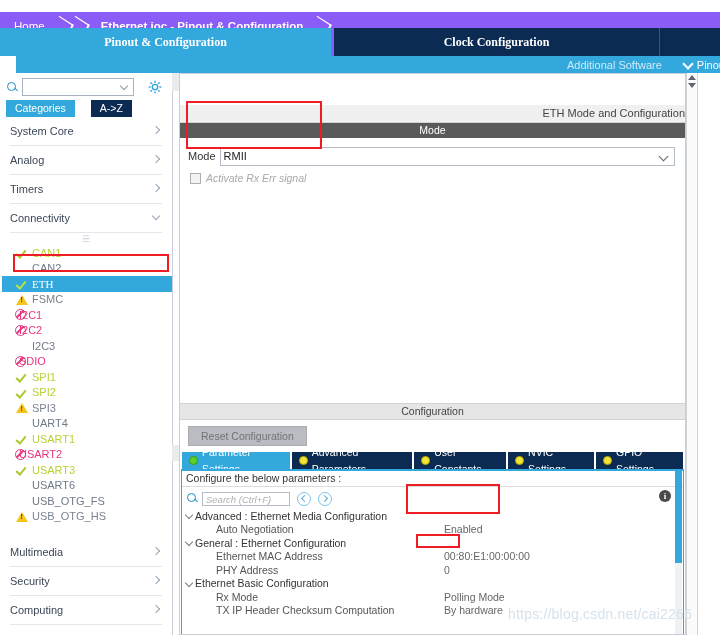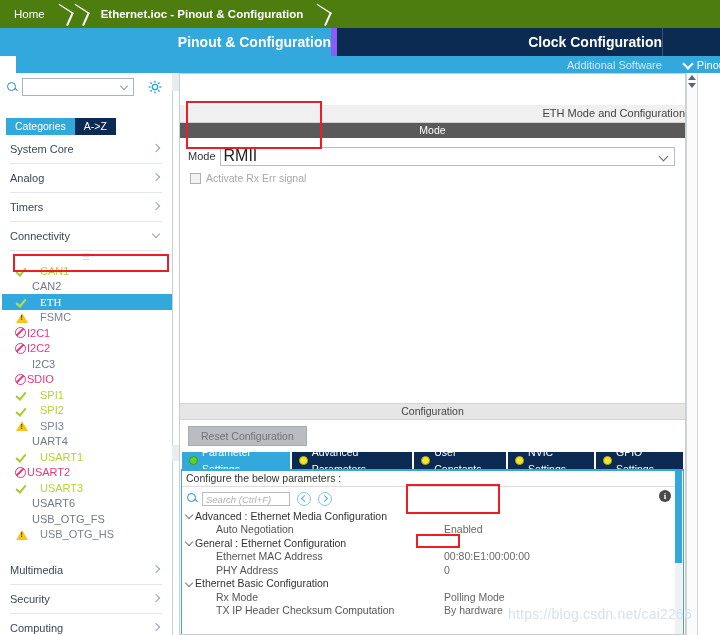--- a/index.html
+++ b/index.html
@@ -6,22 +6,22 @@
   body{
     width:720px;height:635px;overflow:hidden;
     font-family:"Liberation Sans",sans-serif;
     font-size:11px;color:#333;background:#ffffff;
     -webkit-font-smoothing:antialiased;
   }
   #app{position:relative;width:720px;height:635px;}
 
   
   .breadcrumb{
-    position:absolute;left:0;top:0;width:720px;height:28px;
-    background:#4d7c0f;display:flex;align-items:center;overflow:hidden;
+    position:absolute;left:0;top:12px;width:720px;height:28px;
+    background:#8b5cf6;display:flex;align-items:center;overflow:hidden;
   }
   .crumb{
     position:relative;display:flex;align-items:center;height:28px;
     color:#ffffff;font-size:11.5px;padding:0 10px 0 14px;white-space:nowrap;
   }
   .crumb.active{font-weight:bold;}
   .crumb-arrow{
     width:16px;height:28px;position:relative;flex:none;
   }
   .crumb-arrow:before{
@@ -30,27 +30,27 @@
     transform:skewX(29deg) rotate(45deg) scale(.78);
     transform-origin:center;
   }
 
   
   .tabbar{
     position:absolute;left:0;top:28px;width:720px;height:28px;
     background:#0b2b52;display:flex;
   }
   .maintab{
-    height:28px;line-height:28px;text-align:right;color:#ffffff;
-    font-size:14px;font-weight:bold;
+    height:28px;line-height:28px;text-align:center;color:#ffffff;
+    font-size:12px;font-weight:bold;font-family:Liberation Serif, serif;
   }
   .maintab.sel{background:#32a8dc;}
   .maintab.unsel{background:#0b2b52;}
   .tab-pinout{width:331px;}
-  .tab-clock{width:325px;border-left:6px solid #8b5cf6;}
+  .tab-clock{width:325px;border-left:3px solid #8b5cf6;}
   .tab-rest{flex:1;border-left:1px solid #36557c;}
 
   
   .subbar{
     position:absolute;left:16px;top:56px;width:720px;height:17px;
     background:#32a8dc;display:flex;align-items:center;justify-content:flex-end;
     color:#cfeaf8;font-size:11px;
   }
   .subbar .addsw{margin-right:22px;}
   .subbar .pinout{color:#ffffff;margin-right:8px;display:flex;align-items:center;gap:4px;}
@@ -90,21 +90,21 @@
   .dd-arrow{position:absolute;right:4px;top:4px;width:8px;height:8px;}
   .dd-arrow:before{
     content:"";position:absolute;left:0;top:0;width:5px;height:5px;
     border-right:1.3px solid #8a98a8;border-bottom:1.3px solid #8a98a8;
     transform:rotate(45deg);
   }
   .gear{
     margin-left:auto;margin-right:4px;width:14px;height:14px;position:relative;flex:none;
   }
   .gear svg{display:block;}
-  .cat-tabs{display:flex;height:17px;margin-top:20px;padding-left:6px;}
+  .cat-tabs{display:flex;height:17px;margin-top:2px;padding-left:6px;gap:16px;}
   .cat-tab{
     height:17px;line-height:17px;padding:0 9px;font-size:10.5px;color:#ffffff;
   }
   .cat-tab.sel{background:#32a8dc;}
   .cat-tab.unsel{background:#0b2b52;}
 
   .cat-list{padding:0;}
   .cat-item{
     height:28px;display:flex;align-items:center;justify-content:space-between;
     margin:0 10px;border-bottom:1px solid #e3e7ec;font-size:11px;color:#3b4758;
@@ -120,21 +120,21 @@
 
   .scroll-nub{
     height:12px;display:flex;align-items:center;justify-content:center;
     color:#c8ced6;font-size:9px;
   }
   .periph-list{padding:0 0 0 14px;}
   .periph{
     height:15.5px;display:flex;align-items:center;font-size:11px;color:#6f7a88;
     padding-left:2px;position:relative;
   }
-  .periph .pname{margin-left:11px;}
+  .periph .pname{margin-left:3px;}
   .periph.plain .pname{color:#6f7a88;margin-left:16px;}
   .periph.ok .pname{color:#b5d334;}
   .periph.err .pname{color:#e8357f;}
   .periph.warn .pname{color:#7a8390;}
   .periph.selected{
     background:#32a8dc;margin-left:-12px;padding-left:14px;width:159px;
   }
   .periph.selected .pname{color:#ffffff;font-family:Liberation Serif, serif;}
   .ico{width:13px;height:13px;flex:none;position:relative;display:inline-block;}
   .ico.check:before{
@@ -175,33 +175,33 @@
   }
   .mode-area{height:265px;background:#ffffff;position:relative;}
   .mode-row{
     display:flex;align-items:center;height:20px;padding:8px 10px 0 8px;
   }
   .mode-label{font-size:11px;color:#333;margin-right:4px;}
   .mode-select{
     flex:1;height:17px;border:1px solid #b7bdc6;background:#ffffff;
     display:flex;align-items:center;position:relative;
   }
-  .mode-select .val{font-size:16px;color:#222;padding-left:3px;}
+  .mode-select .val{font-size:11px;color:#222;padding-left:3px;}
   .mode-select .dd{position:absolute;right:5px;top:5px;width:9px;height:9px;}
   .mode-select .dd:before{
     content:"";position:absolute;left:0;top:0;width:6px;height:6px;
     border-right:1.3px solid #666;border-bottom:1.3px solid #666;
     transform:rotate(45deg);
   }
   .chk-row{display:flex;align-items:center;padding:6px 0 0 10px;}
   .chkbox{
     width:9px;height:9px;border:1px solid #b0b0b0;background:#f2f2f2;
     display:inline-block;margin-right:5px;flex:none;
   }
-  .chk-label{font-size:10.5px;color:#a8a8a8;}
+  .chk-label{font-size:10.5px;color:#a8a8a8;font-style:italic;}
 
   .cfg-title{
     height:15px;line-height:15px;text-align:center;background:#e6e6e6;
     color:#444;font-size:10.5px;border-top:1px solid #d3d3d3;border-bottom:1px solid #d3d3d3;
   }
   .reset-wrap{padding:6px 0 6px 8px;background:#ffffff;}
   .reset-btn{
     display:inline-block;height:18px;line-height:18px;padding:0 12px;
     background:#b9bcc0;color:#6f7379;font-size:10.5px;border:1px solid #a9acb0;
   }

